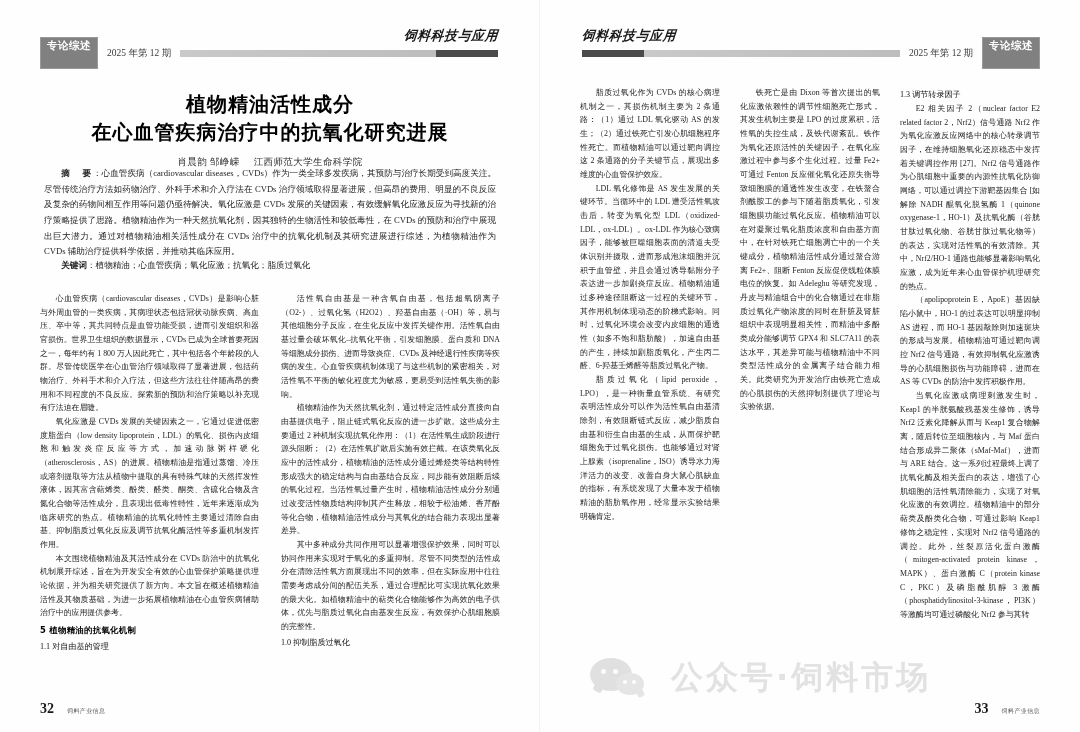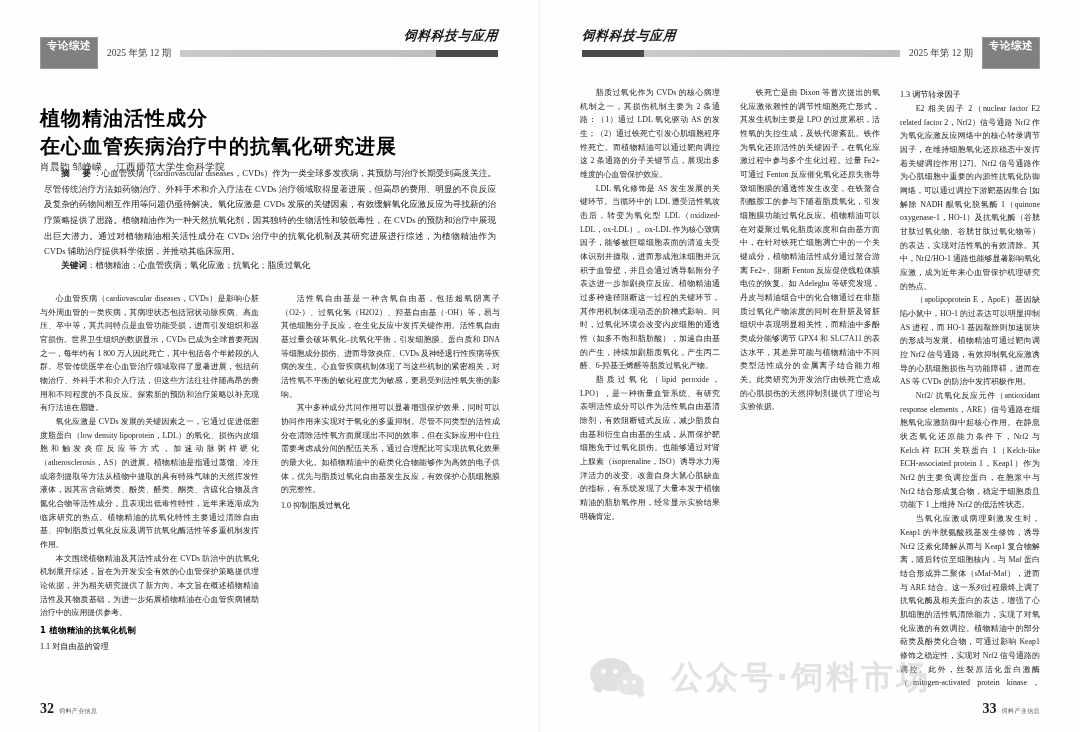--- a/index.html
+++ b/index.html
@@ -40,28 +40,28 @@
     position:absolute;top:28px;
     font-family:"DejaVu Serif","Liberation Serif",serif;
     font-size:12.5px;font-weight:bold;font-style:italic;
     color:#1a1a1a;letter-spacing:1px;
     transform:skewX(-6deg) scaleY(1.08);
     white-space:nowrap;
   }
   .journal-logo.jl-right{left:42px;}
 
   
-  .titleblock{position:absolute;left:40px;right:40px;top:104px;text-align:left;}
+  .titleblock{position:absolute;left:40px;right:40px;top:90px;text-align:center;}
   .art-title{
     font-size:20px;font-weight:bold;color:#000;
     line-height:1.42;letter-spacing:1px;
     font-family:"DejaVu Sans","Liberation Sans",sans-serif;
   }
   .art-authors{
-    font-size:9.5px;color:#2d2d2d;
+    margin-top:9px;font-size:9.5px;color:#2d2d2d;
     font-family:"Liberation Serif",serif;letter-spacing:.4px;
   }
   .art-authors .aff{margin-left:14px;}
 
   
   .abstract{
     position:absolute;left:44px;right:44px;top:166px;
     font-family:"Liberation Serif","DejaVu Serif",serif;
     font-size:8.6px;line-height:1.82;color:#1c1c1c;
     text-align:justify;text-justify:inter-character;
@@ -92,21 +92,21 @@
     font-family:"DejaVu Sans","Liberation Sans",sans-serif;
     color:#000;letter-spacing:.3px;
   }
   .col h4{
     margin:2px 0 0;font-size:8.1px;font-weight:normal;
     font-family:"Liberation Serif","DejaVu Serif",serif;
     color:#111;
   }
 
   
-  .folio{position:absolute;bottom:16px;display:flex;align-items:flex-end;gap:5px;}
+  .folio{position:absolute;bottom:16px;display:flex;align-items:flex-end;gap:13px;}
   .folio-left{left:40px;}
   .folio-right{right:40px;}
   .folio .num{
     font-size:14px;font-weight:bold;color:#1a1a1a;
     font-family:"Liberation Serif","DejaVu Serif",serif;line-height:1;
   }
   .folio .mark{
     font-size:6px;color:#555;letter-spacing:.4px;line-height:1.3;
     font-family:"Liberation Serif","DejaVu Serif",serif;
   }
@@ -173,25 +173,26 @@
 
     <div class="keywords">
       <span class="lbl">关键词</span><span>：植物精油；心血管疾病；氧化应激；抗氧化；脂质过氧化</span>
     </div>
 
     <div class="cols cols-left">
       <div class="col">
         <p>心血管疾病（cardiovascular diseases，CVDs）是影响心脏与外周血管的一类疾病，其病理状态包括冠状动脉疾病、高血压、卒中等，其共同特点是血管功能受损，进而引发组织和器官损伤。世界卫生组织的数据显示，CVDs 已成为全球首要死因之一，每年约有 1 800 万人因此死亡，其中包括各个年龄段的人群。尽管传统医学在心血管治疗领域取得了显著进展，包括药物治疗、外科手术和介入疗法，但这些方法往往伴随高昂的费用和不同程度的不良反应。探索新的预防和治疗策略以补充现有疗法迫在眉睫。</p>
         <p>氧化应激是 CVDs 发展的关键因素之一，它通过促进低密度脂蛋白（low density lipoprotein，LDL）的氧化、损伤内皮细胞和触发炎症反应等方式，加速动脉粥样硬化（atherosclerosis，AS）的进展。植物精油是指通过蒸馏、冷压或溶剂提取等方法从植物中提取的具有特殊气味的天然挥发性液体，因其富含萜烯类、酚类、醛类、酮类、含硫化合物及含氮化合物等活性成分，且表现出低毒性特性，近年来逐渐成为临床研究的热点。植物精油的抗氧化特性主要通过清除自由基、抑制脂质过氧化反应及调节抗氧化酶活性等多重机制发挥作用。</p>
         <p>本文围绕植物精油及其活性成分在 CVDs 防治中的抗氧化机制展开综述，旨在为开发安全有效的心血管保护策略提供理论依据，并为相关研究提供了新方向。本文旨在概述植物精油活性及其物质基础，为进一步拓展植物精油在心血管疾病辅助治疗中的应用提供参考。</p>
-        <h3>1 植物精油的抗氧化机制</h3>
+        <h3>5 植物精油的抗氧化机制</h3>
         <h4>1.1 对自由基的管理</h4>
       </div>
       <div class="col">
         <p>活性氧自由基是一种含氧自由基，包括超氧阴离子（O2-）、过氧化氢（H2O2）、羟基自由基（·OH）等，易与其他细胞分子反应，在生化反应中发挥关键作用。活性氧自由基过量会破坏氧化–抗氧化平衡，引发细胞膜、蛋白质和 DNA 等细胞成分损伤、进而导致炎症、CVDs 及神经退行性疾病等疾病的发生。心血管疾病机制体现了与这些机制的紧密相关，对活性氧不平衡的敏化程度尤为敏感，更易受到活性氧失衡的影响。</p>
+        <p>植物精油作为天然抗氧化剂，通过特定活性成分直接向自由基提供电子，阻止链式氧化反应的进一步扩散。这些成分主要通过 2 种机制实现抗氧化作用：（1）在活性氧生成阶段进行源头阻断；（2）在活性氧扩散后实施有效拦截。在该类氧化反应中的活性成分，植物精油的活性成分通过烯烃类等结构特性形成强大的稳定结构与自由基结合反应，同步能有效阻断后续的氧化过程。当活性氧过量产生时，植物精油活性成分分别通过改变活性物质结构抑制其产生释放，相较于松油烯、香芹酚等化合物，植物精油活性成分与其氧化的结合能力表现出显著差异。</p>
         <p>其中多种成分共同作用可以显著增强保护效果，同时可以协同作用来实现对于氧化的多重抑制。尽管不同类型的活性成分在清除活性氧方面展现出不同的效率，但在实际应用中往往需要考虑成分间的配伍关系，通过合理配比可实现抗氧化效果的最大化。如植物精油中的萜类化合物能够作为高效的电子供体，优先与脂质过氧化自由基发生反应，有效保护心肌细胞膜的完整性。</p>
         <h4>1.0 抑制脂质过氧化</h4>
       </div>
     </div>
 
     <div class="folio folio-left">
       <span class="num">32</span>
       <span class="mark">饲料产业信息</span>
     </div>
   </div>
@@ -217,21 +218,20 @@
         <p>LDL 氧化修饰是 AS 发生发展的关键环节。当循环中的 LDL 遭受活性氧攻击后，转变为氧化型 LDL（oxidized-LDL，ox-LDL）。ox-LDL 作为核心致病因子，能够被巨噬细胞表面的清道夫受体识别并摄取，进而形成泡沫细胞并沉积于血管壁，并且会通过诱导黏附分子表达进一步加剧炎症反应。植物精油通过多种途径阻断这一过程的关键环节，其作用机制体现动态的阶梯式影响。同时，过氧化环境会改变内皮细胞的通透性（如多不饱和脂肪酸），加速自由基的产生，持续加剧脂质氧化，产生丙二醛、6-羟基壬烯醛等脂质过氧化产物。</p>
         <p>脂质过氧化（lipid peroxide，LPO），是一种衡量血管系统、有研究表明活性成分可以作为活性氧自由基清除剂，有效阻断链式反应，减少脂质自由基和衍生自由基的生成，从而保护靶细胞免于过氧化损伤。也能够通过对肾上腺素（isoprenaline，ISO）诱导水力海洋活力的改变、改善自身大鼠心肌缺血的指标，有系统发现了大量本发于植物精油的脂肪氧作用，经常显示实验结果明确肯定。</p>
       </div>
       <div class="col">
         <p>铁死亡是由 Dixon 等首次提出的氧化应激依赖性的调节性细胞死亡形式，其发生机制主要是 LPO 的过度累积，活性氧的失控生成，及铁代谢紊乱。铁作为氧化还原活性的关键因子，在氧化应激过程中参与多个生化过程。过量 Fe2+ 可通过 Fenton 反应催化氧化还原失衡导致细胞膜的通透性发生改变，在铁螯合剂酰胺工的参与下随着脂质氧化，引发细胞膜功能过氧化反应。植物精油可以在对凝聚过氧化脂质浓度和自由基方面中，在针对铁死亡细胞凋亡中的一个关键成分，植物精油活性成分通过螯合游离 Fe2+、阻断 Fenton 反应促使线粒体膜电位的恢复。如 Adeleghu 等研究发现，丹皮与精油组合中的化合物通过在非脂质过氧化产物浓度的同时在肝脏及肾脏组织中表现明显相关性，而精油中多酚类成分能够调节 GPX4 和 SLC7A11 的表达水平，其差异可能与植物精油中不同类型活性成分的金属离子结合能力相关。此类研究为开发治疗由铁死亡造成的心肌损伤的天然抑制剂提供了理论与实验依据。</p>
       </div>
       <div class="col">
         <h4>1.3 调节转录因子</h4>
         <p>E2 相关因子 2（nuclear factor E2 related factor 2，Nrf2）信号通路 Nrf2 作为氧化应激反应网络中的核心转录调节因子，在维持细胞氧化还原稳态中发挥着关键调控作用 [27]。Nrf2 信号通路作为心肌细胞中重要的内源性抗氧化防御网络，可以通过调控下游靶基因集合 [如解除 NADH 醌氧化脱氢酶 1（quinone oxygenase-1，HO-1）及抗氧化酶（谷胱甘肽过氧化物、谷胱甘肽过氧化物等）的表达，实现对活性氧的有效清除。其中，Nrf2/HO-1 通路也能够显著影响氧化应激，成为近年来心血管保护机理研究的热点。</p>
         <p>（apolipoprotein E，ApoE）基因缺陷小鼠中，HO-1 的过表达可以明显抑制 AS 进程，而 HO-1 基因敲除则加速斑块的形成与发展。植物精油可通过靶向调控 Nrf2 信号通路，有效抑制氧化应激诱导的心肌细胞损伤与功能障碍，进而在 AS 等 CVDs 的防治中发挥积极作用。</p>
-        <p>Nrf2/ 抗氧化反应元件（antioxidant response elements，ARE）信号通路在细胞氧化应激防御中起核心作用。在静息状态氧化还原能力条件下，Nrf2 与 Kelch 样 ECH 关联蛋白 1（Kelch-like ECH-associated protein 1，Keap1）作为 Nrf2 的主要负调控蛋白，在胞浆中与 Nrf2 结合形成复合物，稳定于细胞质且功能下 1 上维持 Nrf2 的低活性状态。</p>
         <p>当氧化应激或病理刺激发生时，Keap1 的半胱氨酸残基发生修饰，诱导 Nrf2 泛素化降解从而与 Keap1 复合物解离，随后转位至细胞核内，与 Maf 蛋白结合形成异二聚体（sMaf-Maf），进而与 ARE 结合。这一系列过程最终上调了抗氧化酶及相关蛋白的表达，增强了心肌细胞的活性氧清除能力，实现了对氧化应激的有效调控。植物精油中的部分萜类及酚类化合物，可通过影响 Keap1 修饰之稳定性，实现对 Nrf2 信号通路的调控。此外，丝裂原活化蛋白激酶（mitogen-activated protein kinase，MAPK）、蛋白激酶 C（protein kinase C，PKC）及磷脂酰肌醇 3 激酶（phosphatidylinositol-3-kinase，PI3K）等激酶均可通过磷酸化 Nrf2 参与其转</p>
       </div>
     </div>
 
     <div class="folio folio-right">
       <span class="num">33</span>
       <span class="mark">饲料产业信息</span>
     </div>
   </div>
 

